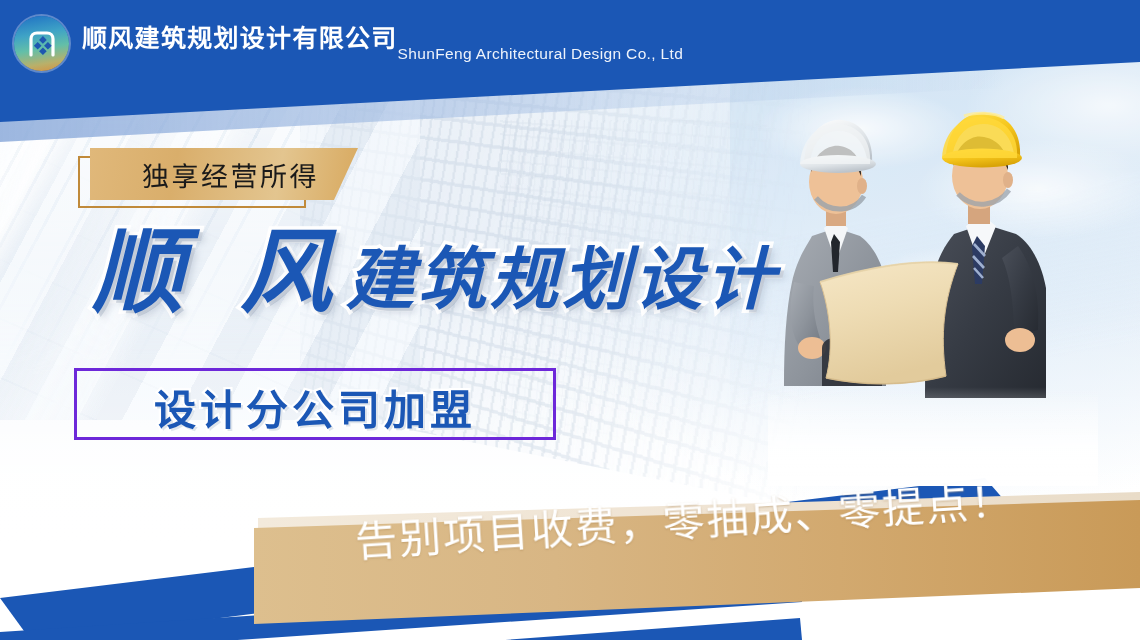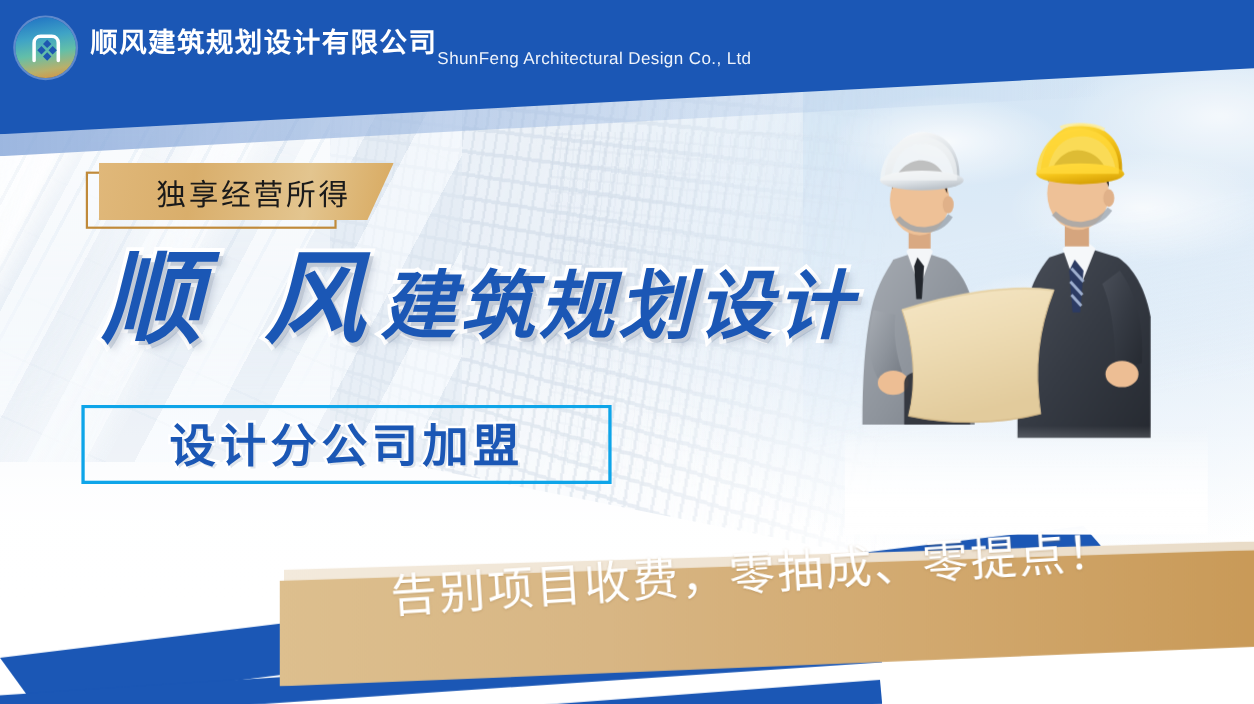--- a/index.html
+++ b/index.html
@@ -172,23 +172,23 @@
       3px 3px 0 rgba(120,140,165,.30),
       5px 5px 7px rgba(90,110,140,.22);
   }
   .hl-a{font-size:92px;letter-spacing:12px;line-height:.98;}
   .hl-b{font-size:68px;letter-spacing:4px;line-height:1.02;margin-left:2px;padding-bottom:4px;}
 
   
   .subbox{
     position:absolute;left:74px;top:368px;
     width:482px;height:72px;
-    border:3px solid #0ea5e9;
+    border:3px solid #6d28d9;
     box-sizing:border-box;
-    display:flex;align-items:flex-start;justify-content:center;
+    display:flex;align-items:flex-end;justify-content:center;
     z-index:8;
     background:rgba(255,255,255,.06);
   }
   .subbox-text{
     font-family:"DejaVu Sans","Liberation Sans",sans-serif;
     font-size:42px;font-weight:bold;color:#1b57b5;
     letter-spacing:4px;white-space:nowrap;
     -webkit-text-stroke:4.5px #ffffff;
     paint-order:stroke fill;
     text-shadow:2px 2px 0 rgba(140,160,185,.28);

